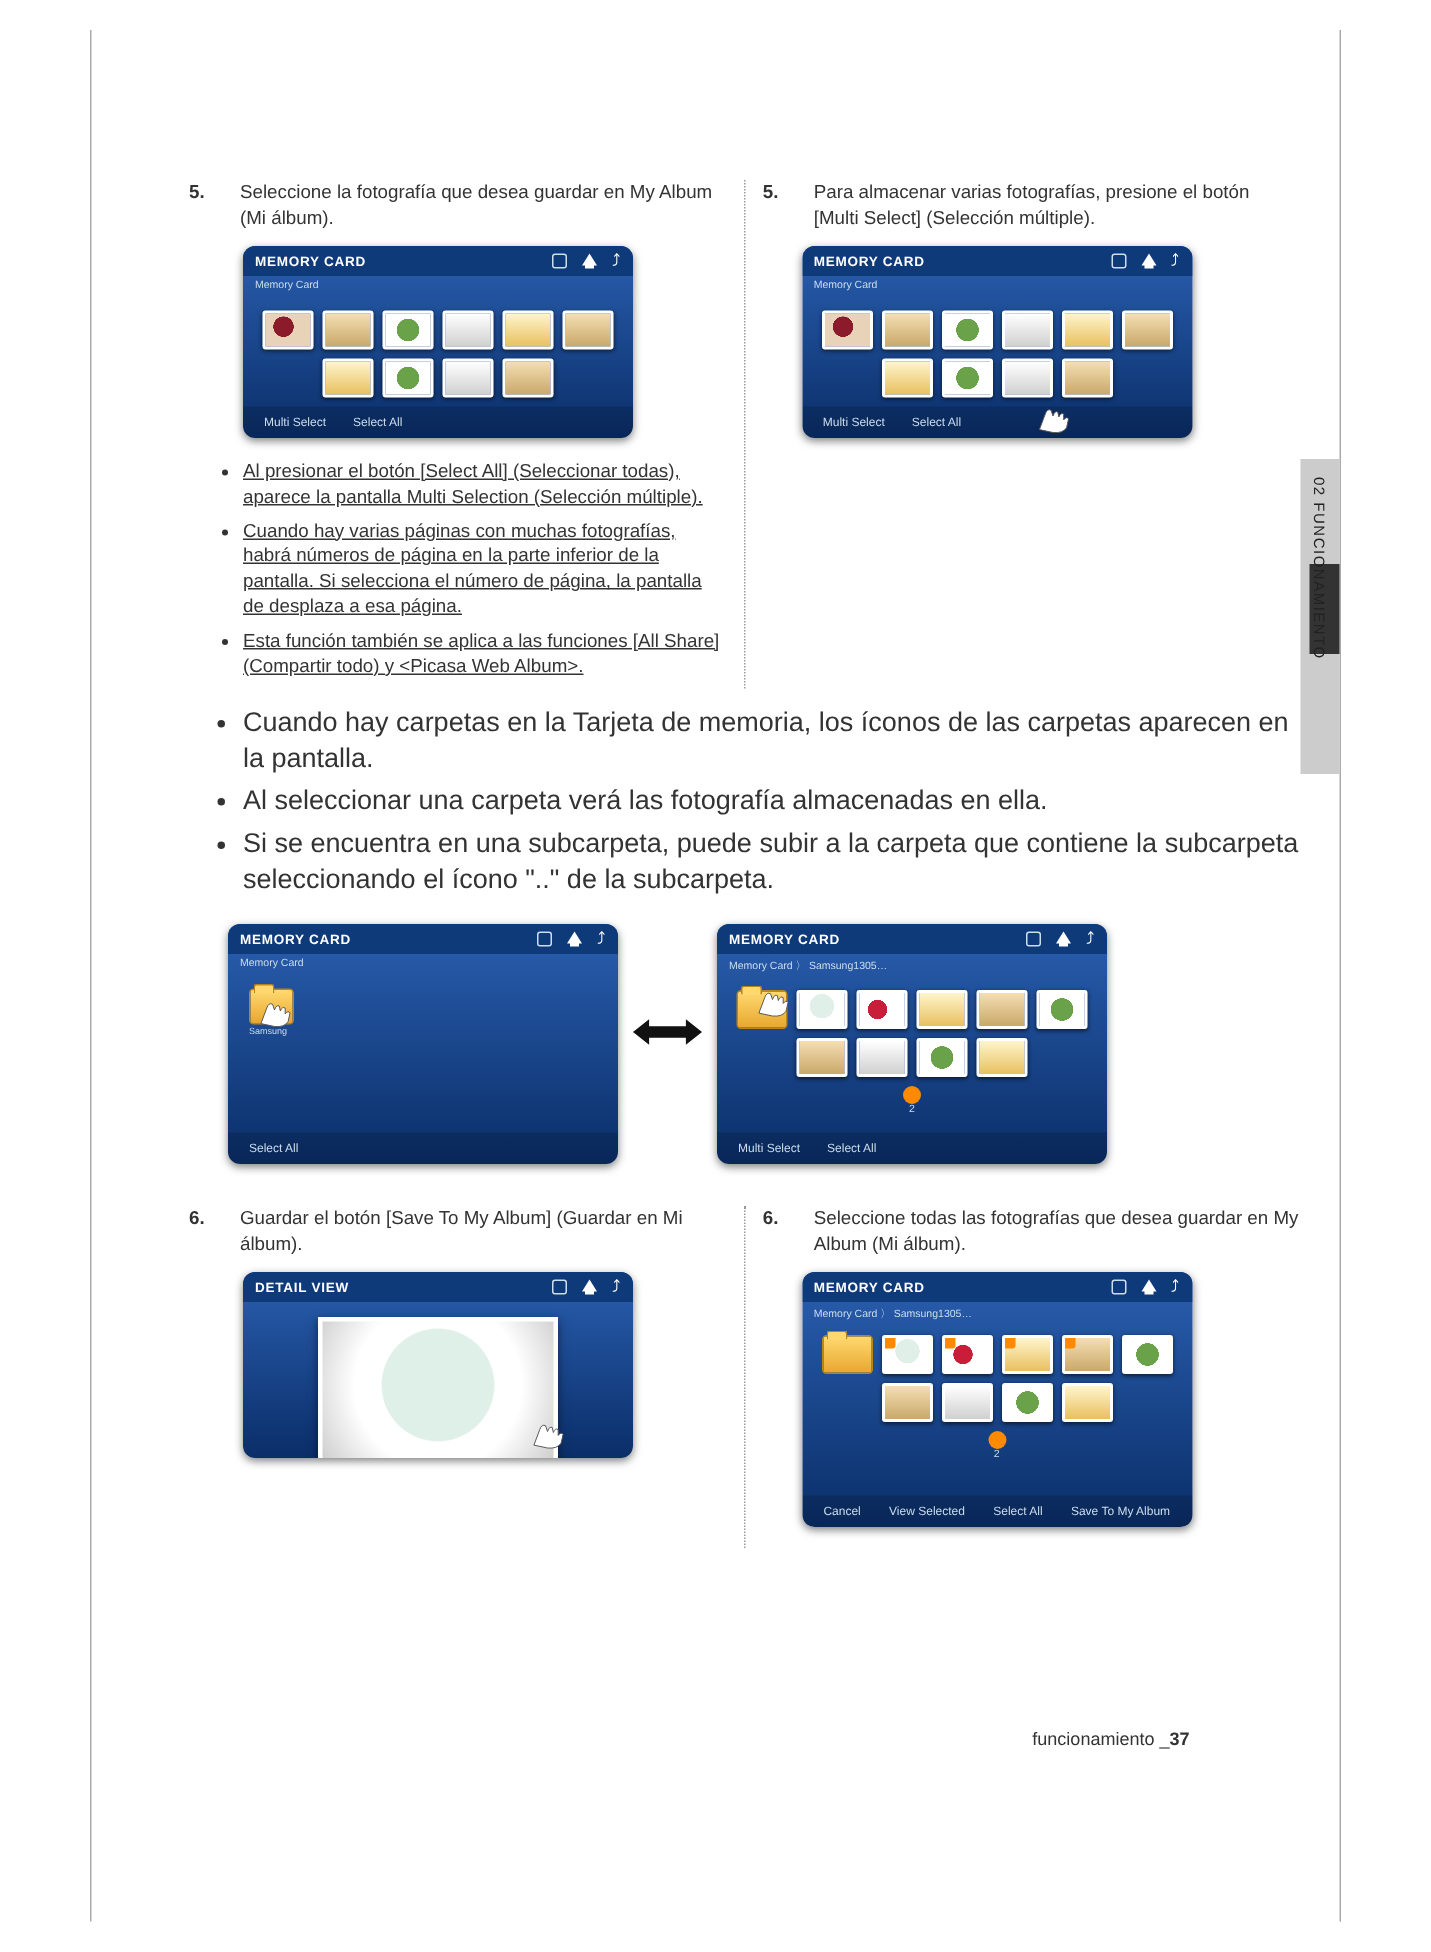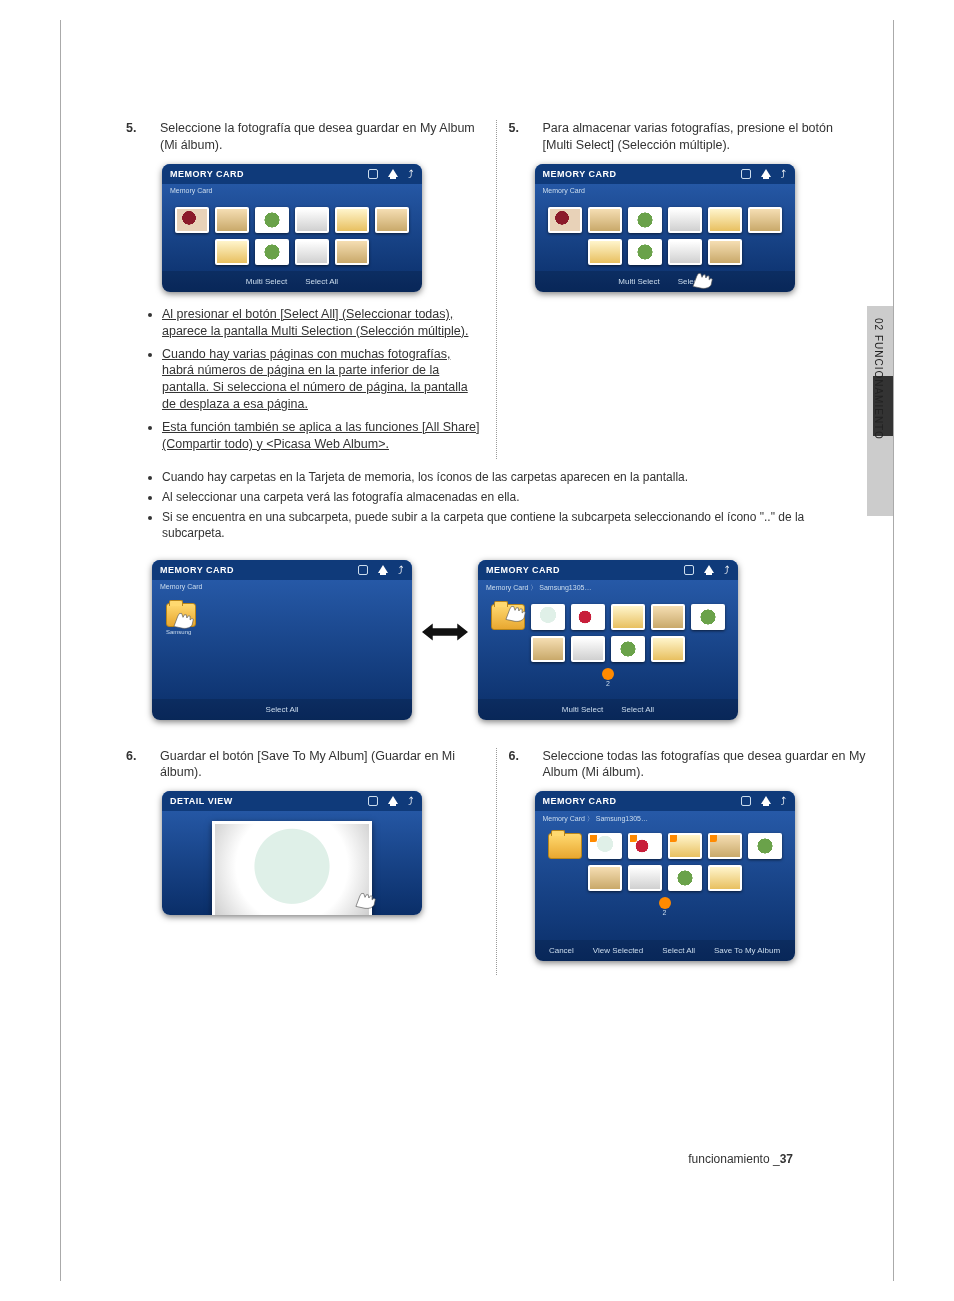--- a/index.html
+++ b/index.html
@@ -45,21 +45,21 @@
   .bullet-list {
     margin-left: 36px;
     font-size: 12.5px;
     color: #333;
     line-height: 1.35;
     text-decoration: underline;
   }
   .bullet-list li { margin-bottom: 6px; list-style: disc; }
   .bullet-full {
     margin-left: 36px;
-    font-size: 12px;
+    font-size: 18px;
     color: #333;
     line-height: 1.35;
     margin-top: 10px;
   }
   .bullet-full li { margin-bottom: 4px; list-style: disc; }
 
   
   .side-tab {
     position: absolute;
     right: 0; top: 286px;
@@ -134,21 +134,21 @@
   }
   .thumb.food1 { background: radial-gradient(circle at 40% 40%, #8b1a2a 30%, #e8d2b8 31%); }
   .thumb.food2 { background: linear-gradient(#f5deb3, #c9a96a); }
   .thumb.food3 { background: radial-gradient(circle at 50% 50%, #6aa24a 40%, #fff 41%); }
   .thumb.food4 { background: linear-gradient(#fff, #d0d0d0); }
   .thumb.food5 { background: linear-gradient(#fff5cc, #e8c060); }
   .thumb.berry { background: radial-gradient(circle at 40% 50%, #c81e3a 30%, #fff 31%); }
   .thumb.icecrm { background: radial-gradient(circle at 50% 40%, #e0f0e8 40%, #fff 41%); }
 
   .shot .footer-bar {
-    display: flex; justify-content: center; gap: 18px;
+    display: flex; justify-content: flex-start; gap: 18px;
     padding: 6px 14px 6px;
     font-size: 8px; color: #cde;
     background: rgba(0,0,0,0.15);
   }
   .shot .footer-bar.full { justify-content: space-around; text-align: right; }
   .folder {
     width: 30px; height: 24px;
     background: linear-gradient(#ffd970, #e8a730);
     border-radius: 3px;
     border: 1px solid #b8851a;

